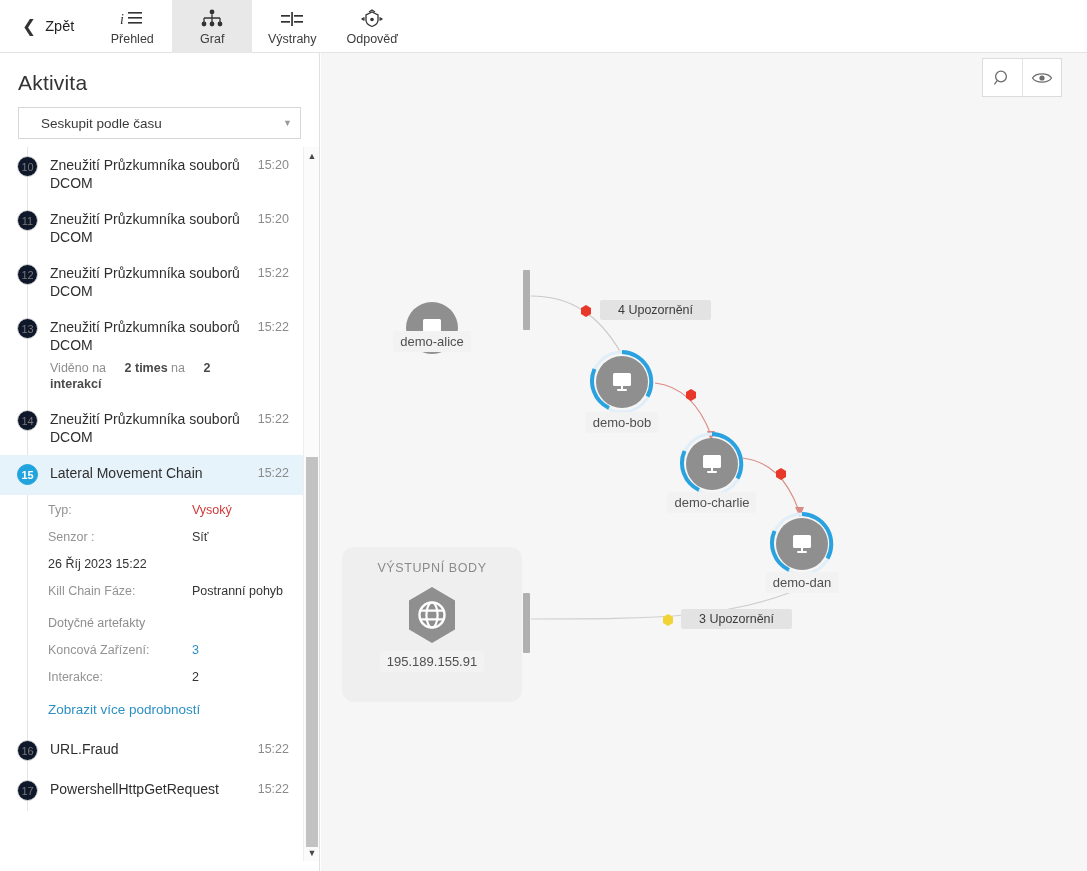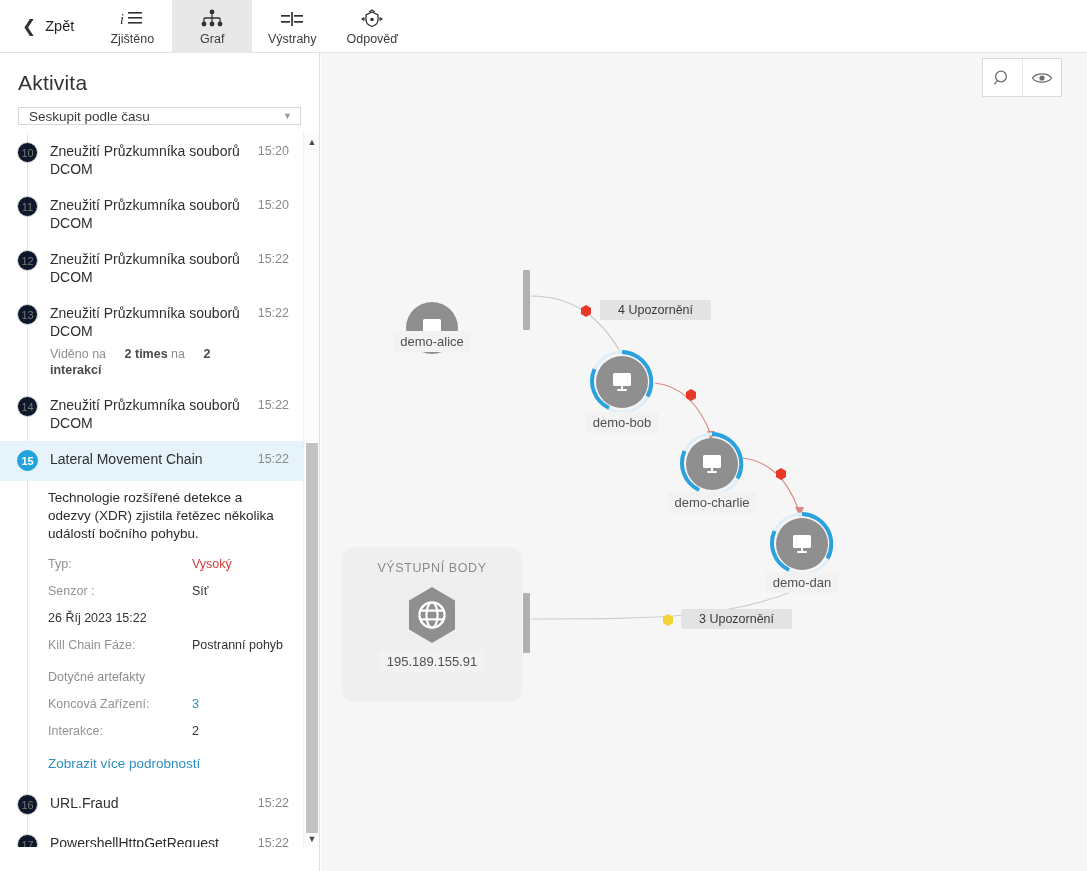--- a/index.html
+++ b/index.html
@@ -41,24 +41,24 @@
     position: absolute; left: 0; top: 53px;
     width: 320px; height: 818px;
     background: #ffffff; border-right: 1px solid #e0e0e0;
     overflow: hidden;
   }
   #panel-title {
     font-size: 21px; color: #333; font-weight: 400;
     padding: 18px 0 12px 18px; letter-spacing: .2px;
   }
   #group-select {
-    margin: 0 18px 8px 18px; height: 18px;
+    margin: 0 18px 8px 18px; height: 32px;
     border: 1px solid #d6d6d6; background: #fff;
     display: flex; align-items: center; justify-content: space-between;
-    padding: 0 8px 0 10px; cursor: pointer;
+    padding: 0 8px 0 22px; cursor: pointer;
     font-size: 13.5px; color: #3a3a3a;
   }
   #group-select .caret { color: #9a9a9a; font-size: 9px; }
 
   
   #list-wrap { position: relative; height: 714px; }
   #list {
     position: absolute; left: 0; top: 0; right: 16px; bottom: 0;
     overflow: hidden;
   }
@@ -194,21 +194,21 @@
 
   <div class="tab">
     <span class="ticon">
       <svg width="24" height="18" viewBox="0 0 24 18">
           <text x="0" y="14" font-size="14" font-style="italic" font-family="Liberation Serif, serif" fill="#333">i</text>
           <rect x="8" y="2" width="14" height="1.6" fill="#333"></rect>
           <rect x="8" y="7" width="14" height="1.6" fill="#333"></rect>
           <rect x="8" y="12" width="14" height="1.6" fill="#333"></rect>
         </svg>
     </span>
-    <span class="tlabel">Zjištěno</span>
+    <span class="tlabel">Přehled</span>
   </div>
 
   <div class="tab active">
     <span class="ticon">
       <svg width="24" height="20" viewBox="0 0 24 20">
         <circle cx="12" cy="3" r="2.4" fill="#333"></circle>
         <path d="M12 5.5 V9 M4 9 H20 M4 9 V13 M12 9 V13 M20 9 V13" stroke="#333" stroke-width="1.3" fill="none"></path>
         <circle cx="4" cy="15" r="2.4" fill="#333"></circle>
           <circle cx="12" cy="15" r="2.4" fill="#333"></circle>
           <circle cx="20" cy="15" r="2.4" fill="#333"></circle>
@@ -299,21 +299,20 @@
 
         <div class="row selected">
           <div class="badge">15</div>
           <div class="rtext">
               <div class="rtitle">Lateral Movement Chain</div>
             </div>
           <div class="rtime">15:22</div>
         </div>
 
         <div id="detail">
-          <div id="detail-desc">Technologie rozšířené detekce a odezvy (XDR) zjistila řetězec několika událostí bočního pohybu.</div>
 
           <div class="drow">
             <div class="dlabel">Typ:</div>
             <div class="dvalue sev">Vysoký</div>
           </div>
           <div class="drow">
             <div class="dlabel">Senzor :</div>
             <div class="dvalue">Síť</div>
           </div>
           <div class="drow">

